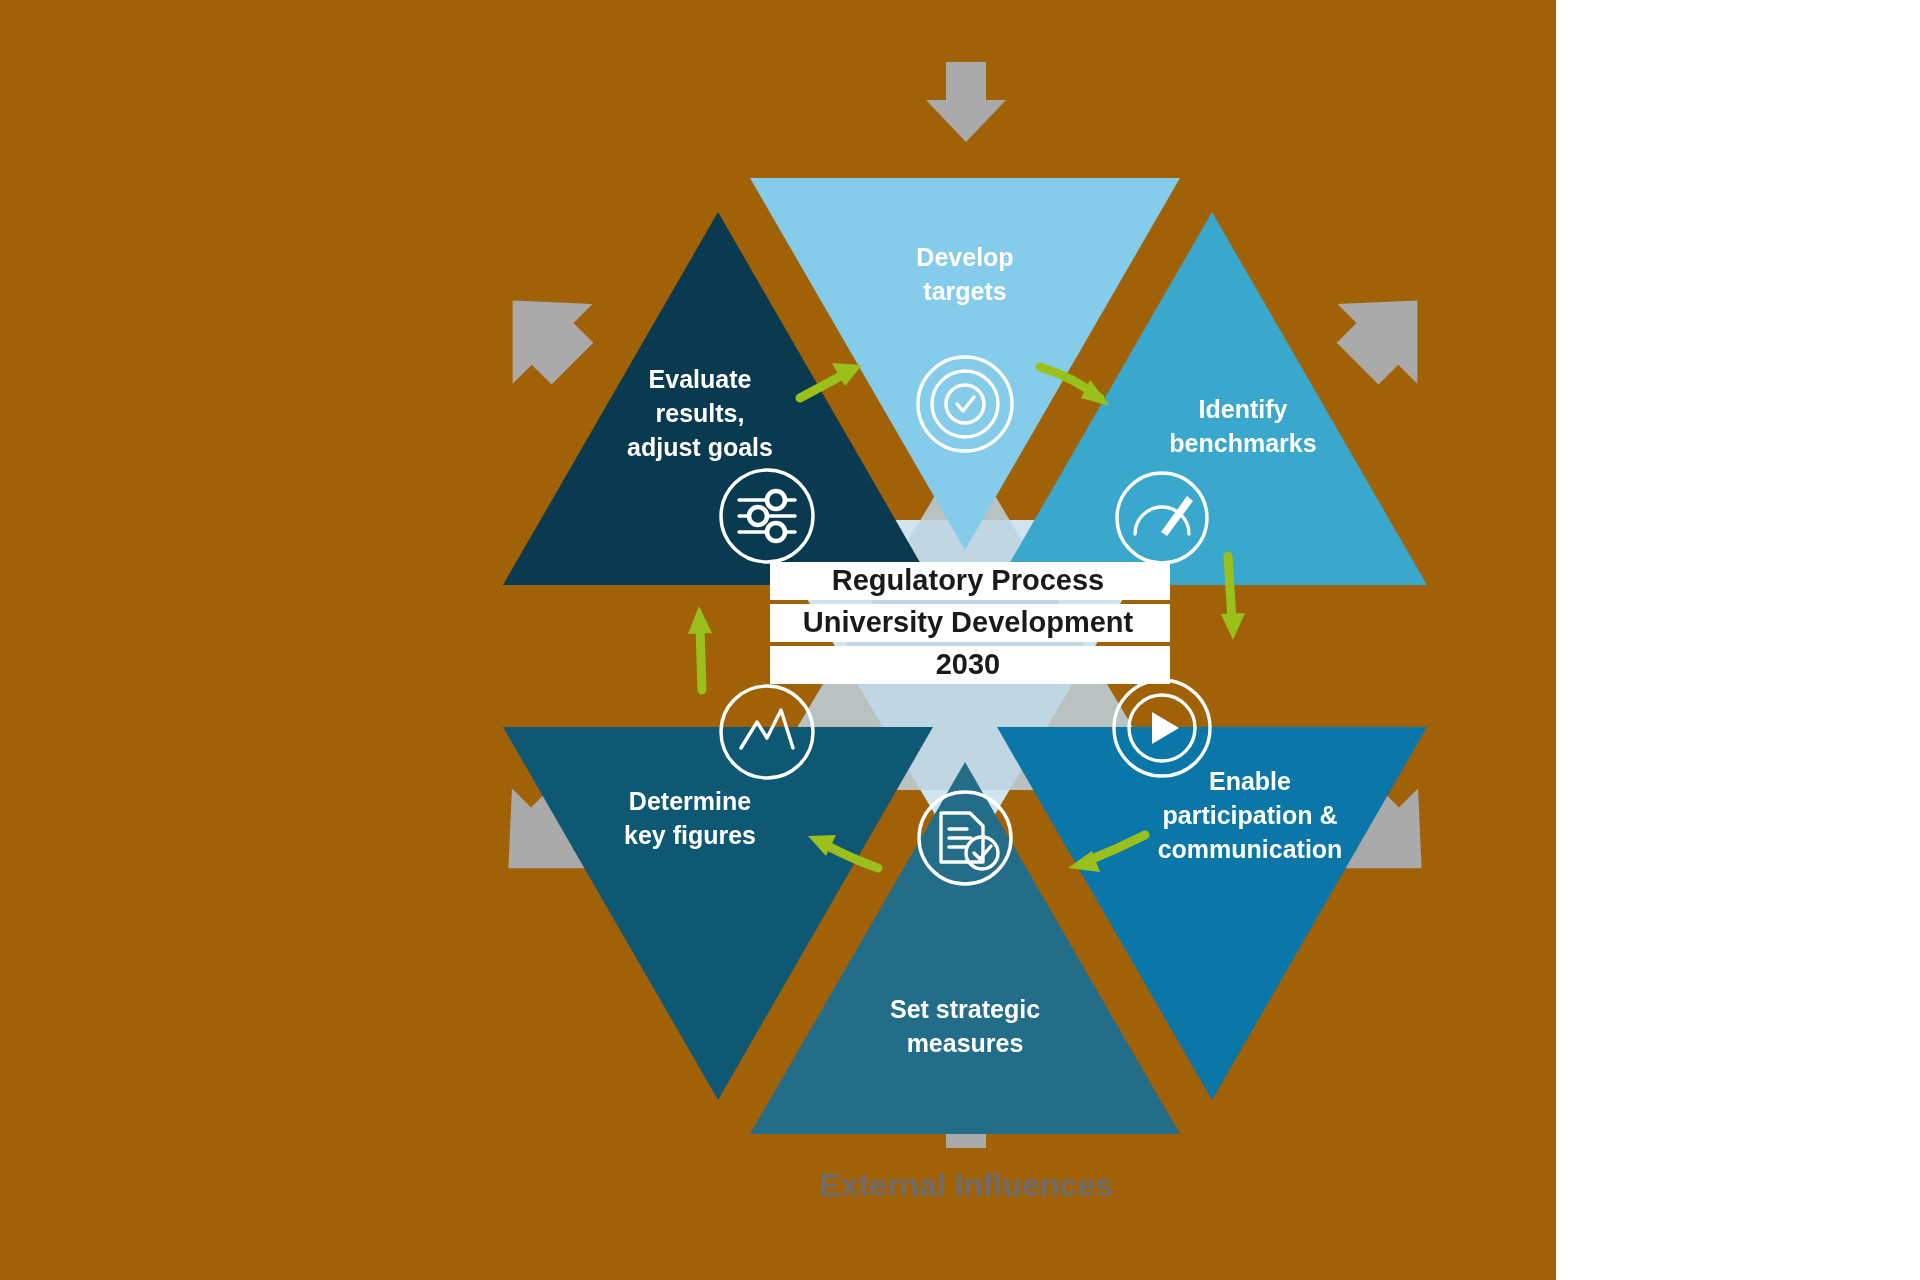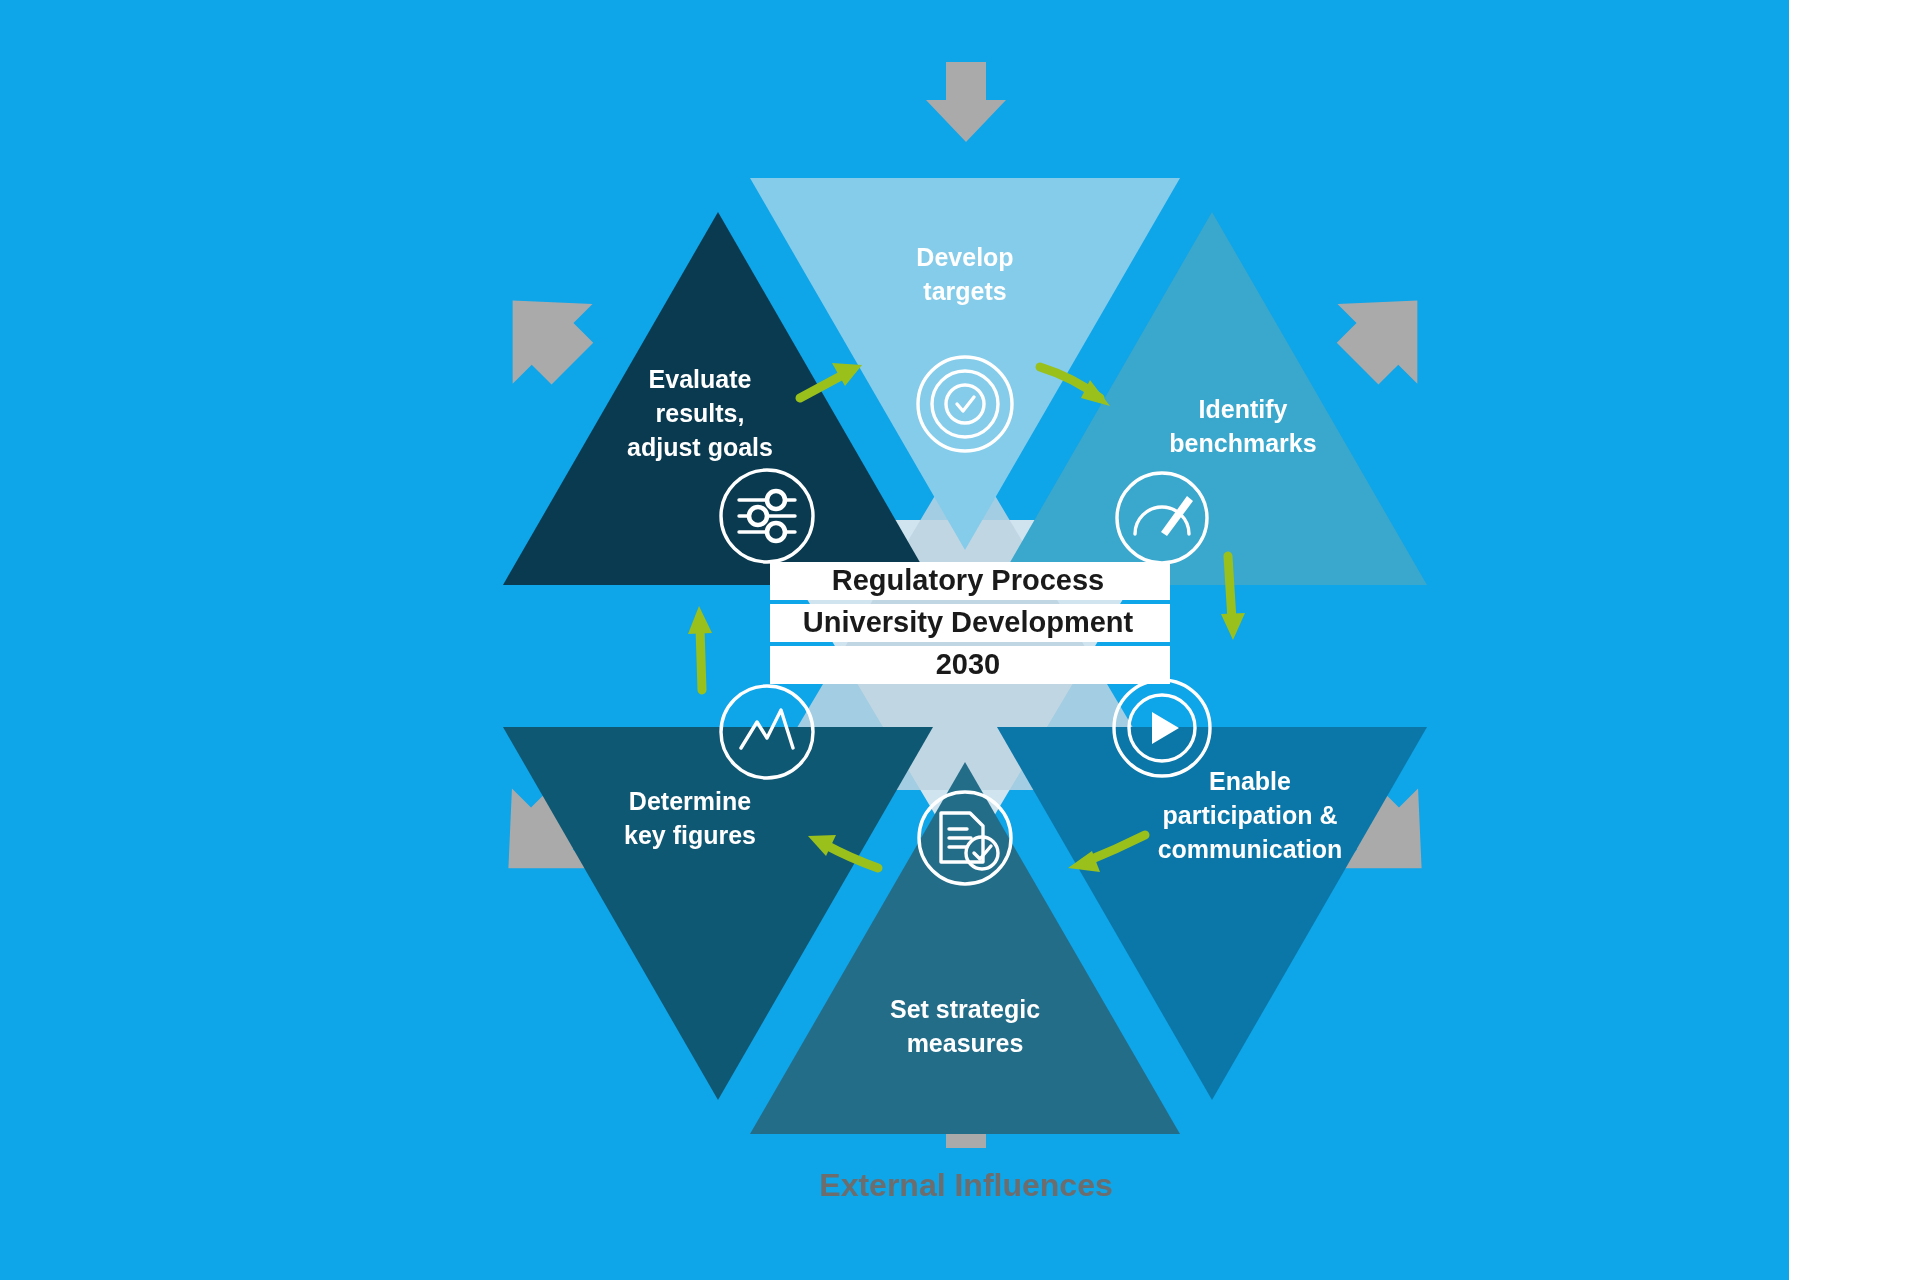--- a/index.html
+++ b/index.html
@@ -1,18 +1,18 @@
 <!DOCTYPE html>
 <html><head>
 <meta charset="utf-8">
 <style>
   html,body{margin:0;padding:0;background:#ffffff;}
   body{width:1920px;height:1280px;overflow:hidden;
        font-family:"Liberation Sans", sans-serif;}
-  #stage{position:relative;width:1789px;height:1280px;background:#0ea5e9;}
+  #stage{position:relative;width:1556px;height:1280px;background:#a16207;}
   svg#diagram{position:absolute;left:0;top:0;width:1920px;height:1280px;}
   .seg-label{fill:#ffffff;font-family:"Liberation Sans",sans-serif;
              font-size:25px;font-weight:700;text-anchor:middle;}
   .center-title{fill:#1a1a1a;font-family:"Liberation Sans",sans-serif;
                 font-size:29px;font-weight:700;text-anchor:middle;}
   .ext-label{fill:#6d6d6d;font-family:"Liberation Sans",sans-serif;
              font-size:32px;font-weight:700;text-anchor:middle;}
   .icon-stroke{fill:none;stroke:#ffffff;stroke-width:3.4;
                stroke-linecap:round;stroke-linejoin:round;}
   .icon-fill{fill:#ffffff;}

